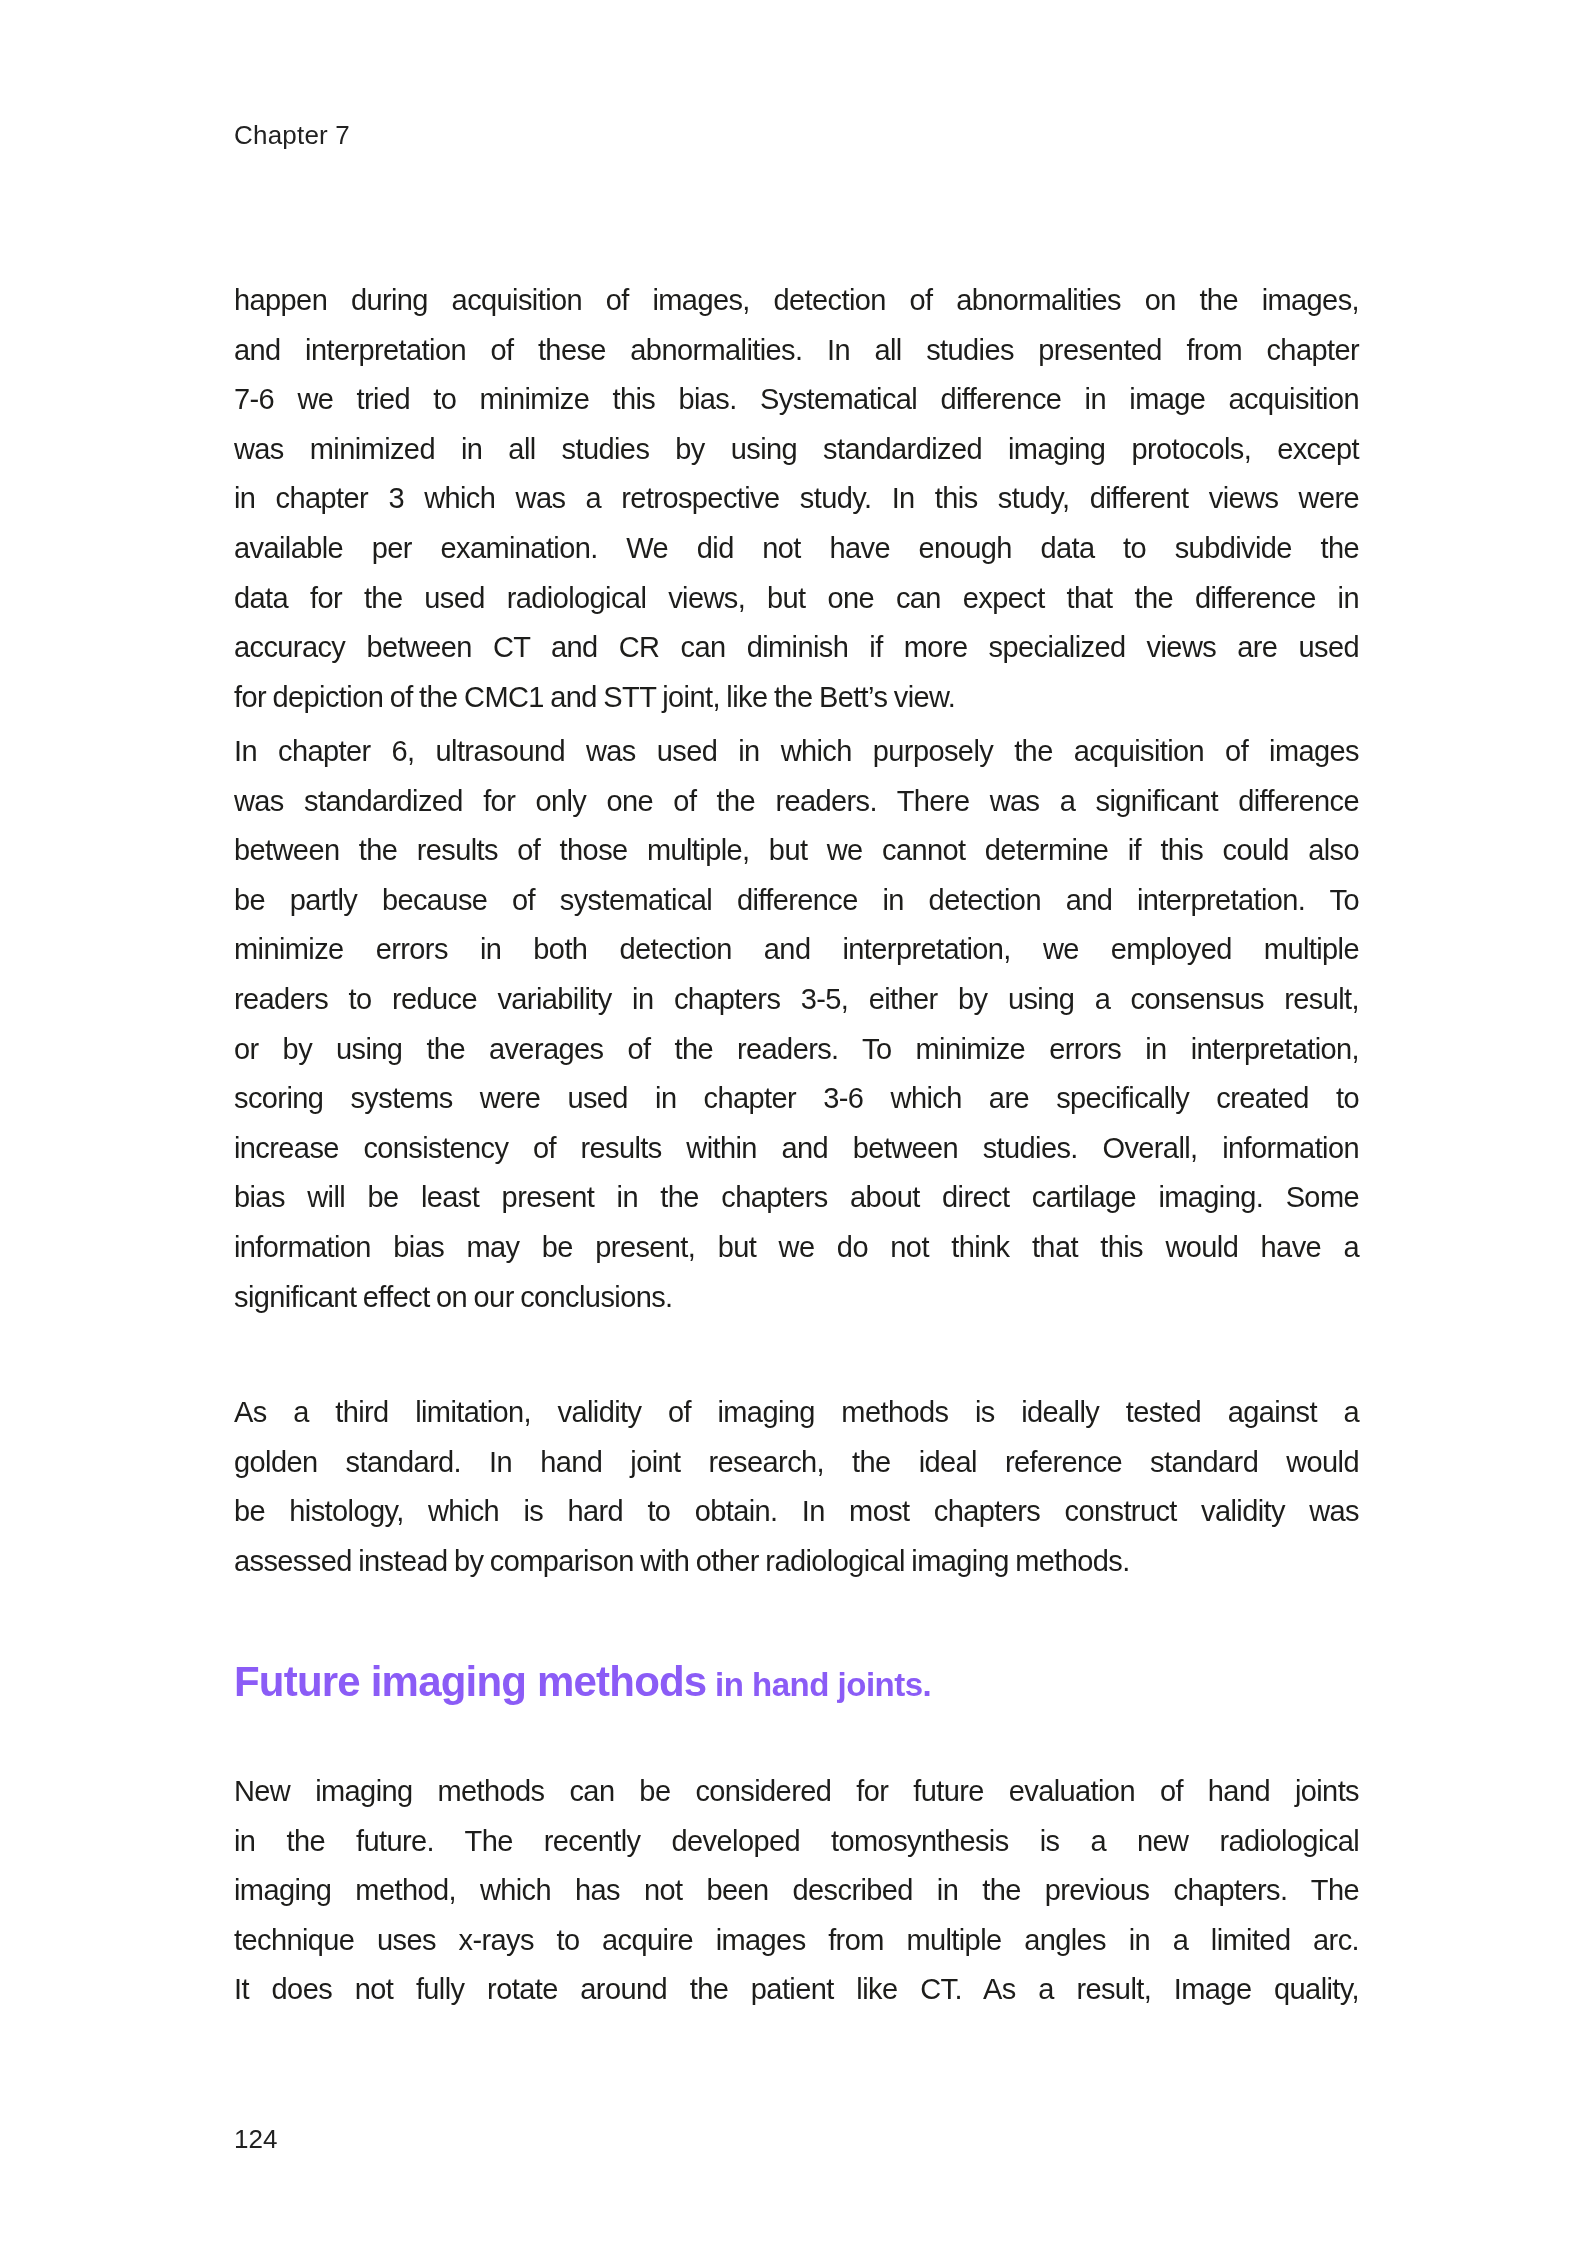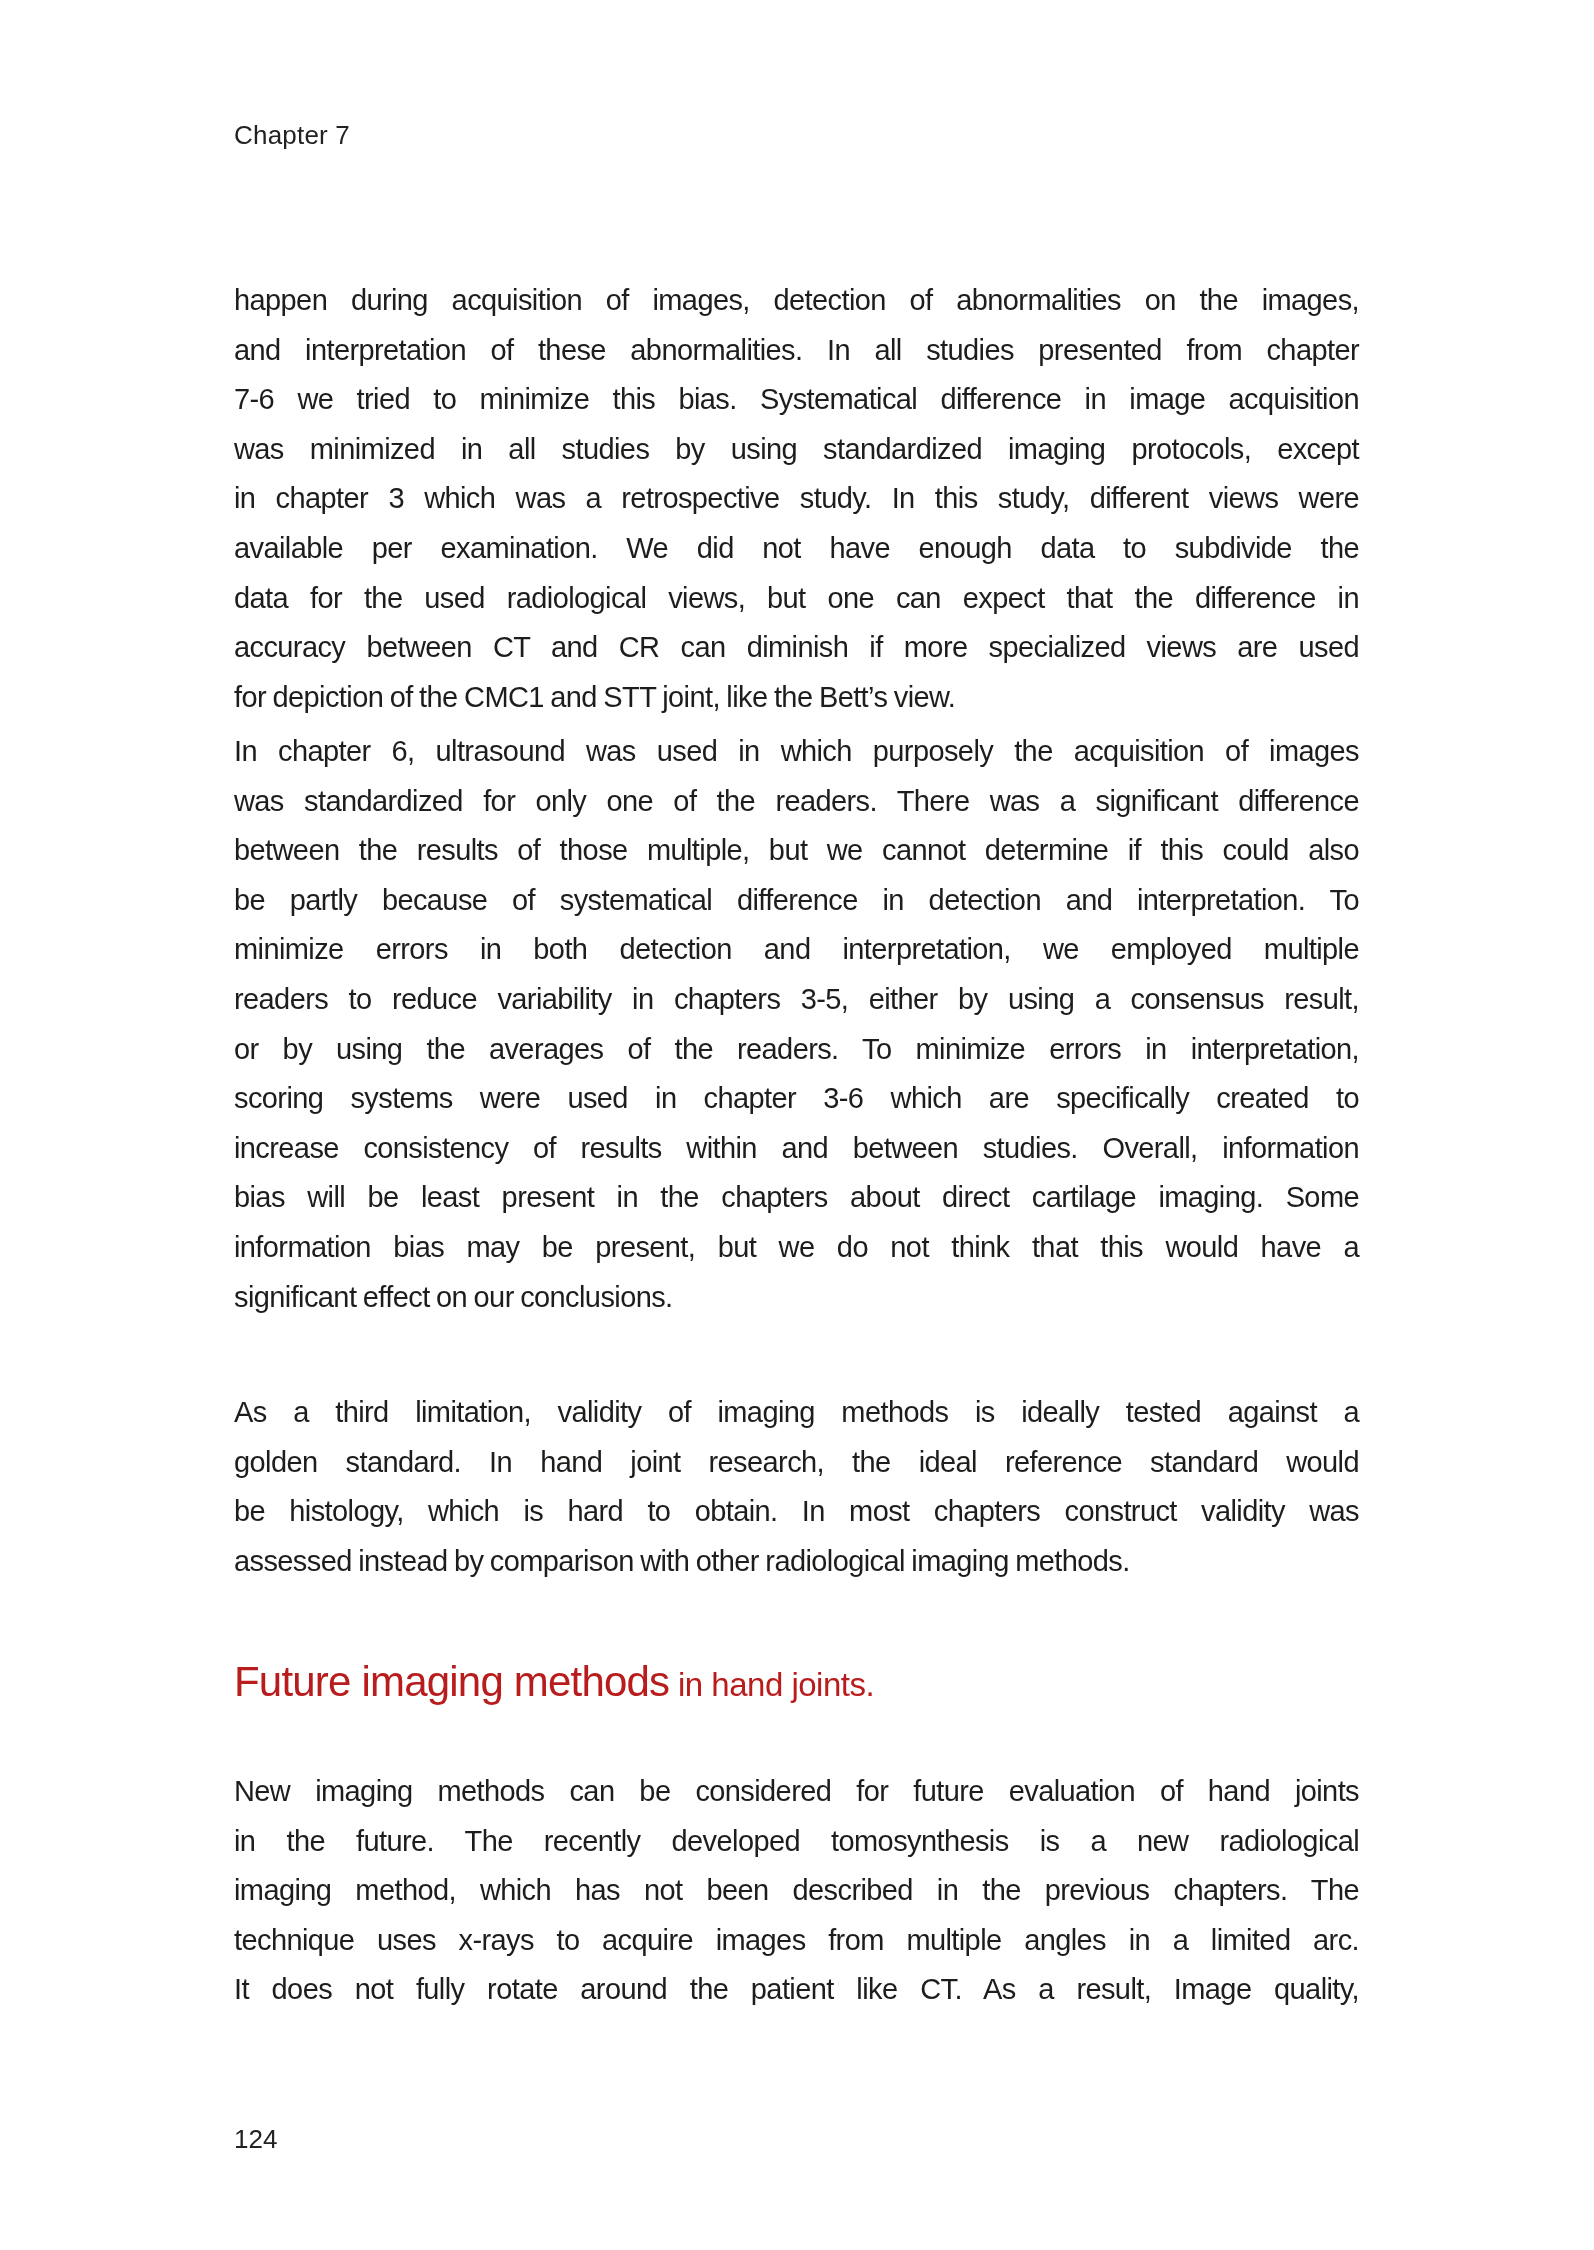--- a/index.html
+++ b/index.html
@@ -5,22 +5,22 @@
   html, body { margin: 0; padding: 0; background: #ffffff; }
   body { width: 1594px; height: 2250px; position: relative; overflow: hidden;
          font-family: "Liberation Sans", sans-serif; color: #1d1d1b; }
   .running-head { position: absolute; left: 234px; top: 92px; font-size: 26px;
                   color: #222; letter-spacing: 0.2px; margin-top: 28px; }
   .para { position: absolute; left: 234px; width: 1125px; }
   .line { display: block; height: 49.6px; line-height: 49.6px; font-size: 29px;
           white-space: nowrap; text-align: justify; text-align-last: justify;
           letter-spacing: -0.6px; word-spacing: -1px; color: #1d1d1b; }
   .line.last { text-align-last: left; }
-  .heading { position: absolute; left: 234px; top: 1658px; color: #b91c1c;
-             font-weight: normal; white-space: nowrap; }
+  .heading { position: absolute; left: 234px; top: 1658px; color: #8b5cf6;
+             font-weight: bold; white-space: nowrap; }
   .heading .big { font-size: 42px; letter-spacing: -0.8px; }
   .heading .small { font-size: 33px; letter-spacing: -0.5px; }
   .folio { position: absolute; left: 234px; top: 2124px; font-size: 26px; color: #222; }
 </style>
 </head>
 <body>
 
 <div class="running-head">Chapter 7</div>
 
 <div class="para" style="top:232px;margin-top:44px;">

